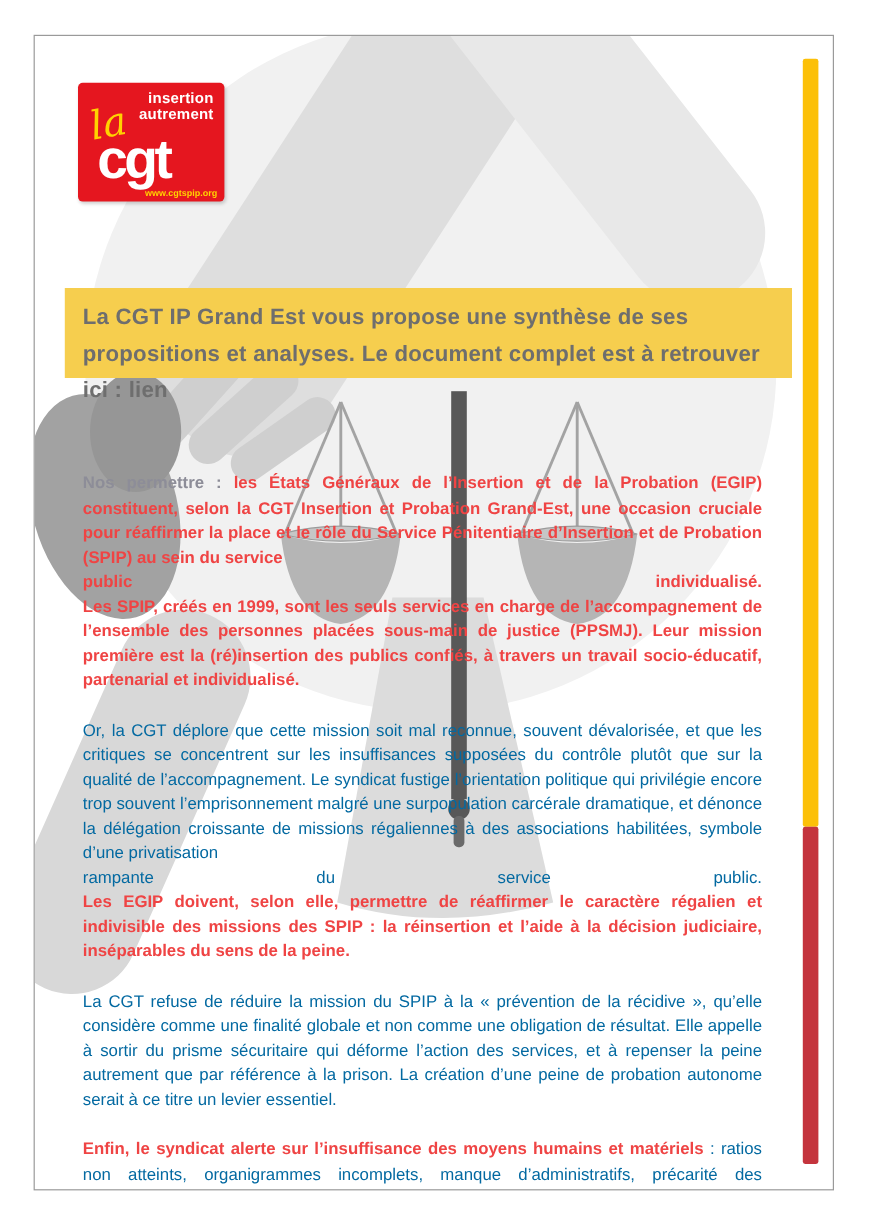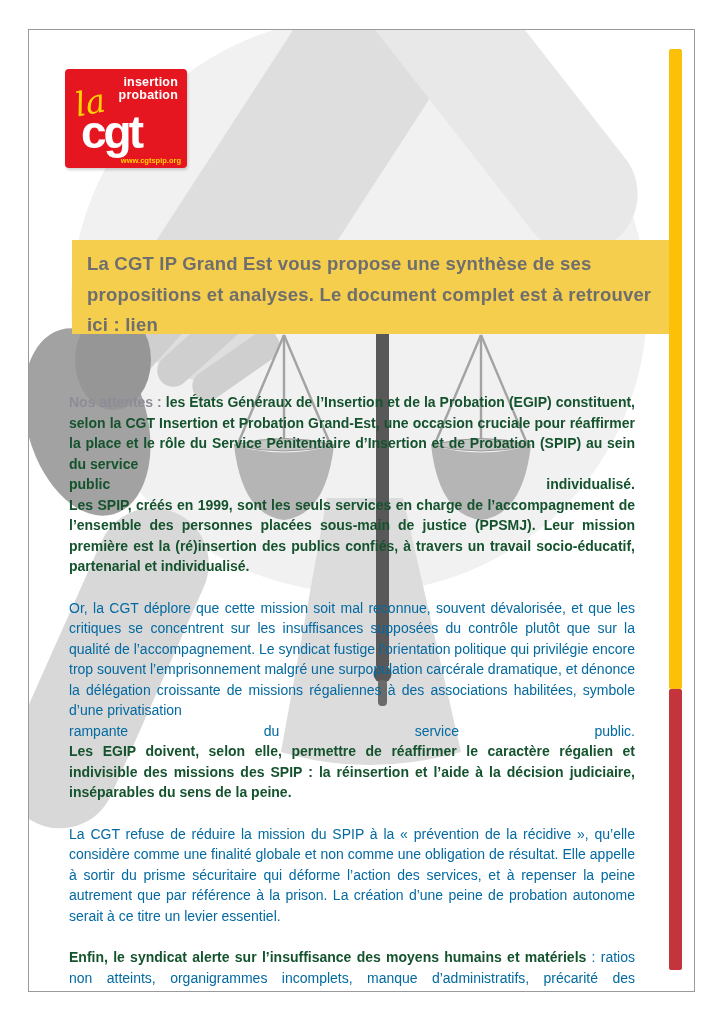--- a/index.html
+++ b/index.html
@@ -19,31 +19,31 @@
         font-style:italic;font-family:"DejaVu Serif",serif;transform:rotate(-10deg);}
   .logo-cgt{position:absolute;left:16px;bottom:13px;color:#fff;font-weight:800;font-size:46px;
         line-height:1;letter-spacing:-3px;}
   .logo-url{position:absolute;right:6px;bottom:3px;color:#ffd200;font-size:7.5px;font-weight:700;}
 
   
   .title{position:absolute;left:162px;top:62px;width:475px;text-align:center;
          color:var(--title_red,#c00000);font-weight:800;font-size:26px;line-height:42px;letter-spacing:.2px;}
 
   
-  .highlight{position:absolute;left:43px;top:210px;width:606px;height:94px;box-sizing:border-box;
+  .highlight{position:absolute;left:25px;top:210px;width:606px;height:75px;box-sizing:border-box;
          background:var(--banner_yellow,#f6ce4e);color:var(--banner_text,#6e6e6e);
          padding:9px 18px 0 15px;font-size:18.5px;font-weight:700;line-height:30.5px;letter-spacing:.2px;}
   .highlight .link{color:var(--banner_text,#6e6e6e);cursor:pointer;}
 
   
   .body-text{position:absolute;left:40px;top:362px;width:566px;color:#222;
          font-size:14px;line-height:20.5px;text-align:justify;}
   .para{margin:0 0 21px 0;}
   .run-normal{font-weight:400;color:#0369a1;}
-  .run-bold{font-weight:700;color:#14532d;}
+  .run-bold{font-weight:700;color:#ef4444;}
   .run-graybold{font-weight:700;color:var(--label_gray,#8d8d98);}
   .spread{display:flex;justify-content:space-between;}
 
   
   .bar{position:absolute;width:13px;left:640px;border-radius:2px;}
   .bar-yellow{top:19px;height:640px;background:var(--accent_yellow,#fcc008);}
   .bar-red{top:659px;height:281px;background:var(--accent_red,#c4343d);}
 </style>
 </head>
 <body>
@@ -92,34 +92,34 @@
     </g>
     <g>
       <path d="M402,415 Q452,430 502,415 Q494,485 452,490 Q410,485 402,415 Z" fill="#b5b5b5"></path>
       <path d="M402,415 Q452,402 502,415 Q452,427 402,415 Z" fill="#c6c6c6" stroke="#9b9b9b" stroke-width="1"></path>
     </g>
   </svg>
 
   <div class="logo">
     <div class="logo-sector">
       <div>insertion</div>
-      <div>probation</div>
+      <div>autrement</div>
     </div>
     <div class="logo-la">la</div>
     <div class="logo-cgt">cgt</div>
     <div class="logo-url">www.cgtspip.org</div>
   </div>
 
 
   <div class="highlight">
     <span>La CGT IP Grand Est vous propose une synthèse de ses propositions et analyses. Le document complet est à retrouver ici : </span><span class="link">lien</span>
   </div>
 
   <div class="body-text" id="body-paragraphs">
-      <div class="para"><span class="run-graybold">Nos attentes : </span><span class="run-bold">les États Généraux de l’Insertion et de la Probation (EGIP) constituent, selon la CGT Insertion et Probation Grand-Est, une occasion cruciale pour réaffirmer la place et le rôle du Service Pénitentiaire d’Insertion et de Probation (SPIP) au sein du service</span><div class="spread run-bold">
+      <div class="para"><span class="run-graybold">Nos permettre : </span><span class="run-bold">les États Généraux de l’Insertion et de la Probation (EGIP) constituent, selon la CGT Insertion et Probation Grand-Est, une occasion cruciale pour réaffirmer la place et le rôle du Service Pénitentiaire d’Insertion et de Probation (SPIP) au sein du service</span><div class="spread run-bold">
           <span>public</span>
           <span>individualisé.</span>
         </div><span class="run-bold">Les SPIP, créés en 1999, sont les seuls services en charge de l’accompagnement de l’ensemble des personnes placées sous-main de justice (PPSMJ). Leur mission première est la (ré)insertion des publics confiés, à travers un travail socio-éducatif, partenarial et individualisé.</span></div>
       <div class="para"><span class="run-normal">Or, la CGT déplore que cette mission soit mal reconnue, souvent dévalorisée, et que les critiques se concentrent sur les insuffisances supposées du contrôle plutôt que sur la qualité de l’accompagnement. Le syndicat fustige l’orientation politique qui privilégie encore trop souvent l’emprisonnement malgré une surpopulation carcérale dramatique, et dénonce la délégation croissante de missions régaliennes à des associations habilitées, symbole d’une privatisation</span><div class="spread run-normal">
           <span>rampante</span>
           <span>du</span>
           <span>service</span>
           <span>public.</span>
         </div><span class="run-bold">Les EGIP doivent, selon elle, permettre de réaffirmer le caractère régalien et indivisible des missions des SPIP : la réinsertion et l’aide à la décision judiciaire, inséparables du sens de la peine.</span></div>
       <div class="para"><span class="run-normal">La CGT refuse de réduire la mission du SPIP à la « prévention de la récidive », qu’elle considère comme une finalité globale et non comme une obligation de résultat. Elle appelle à sortir du prisme sécuritaire qui déforme l’action des services, et à repenser la peine autrement que par référence à la prison. La création d’une peine de probation autonome serait à ce titre un levier essentiel.</span></div>

